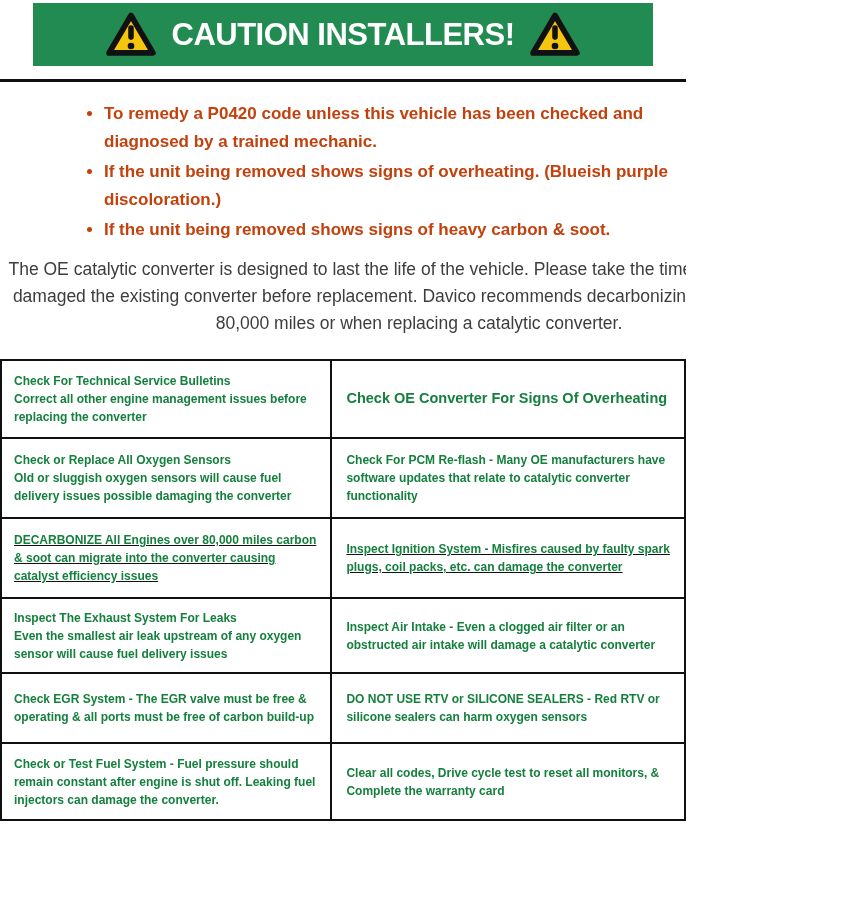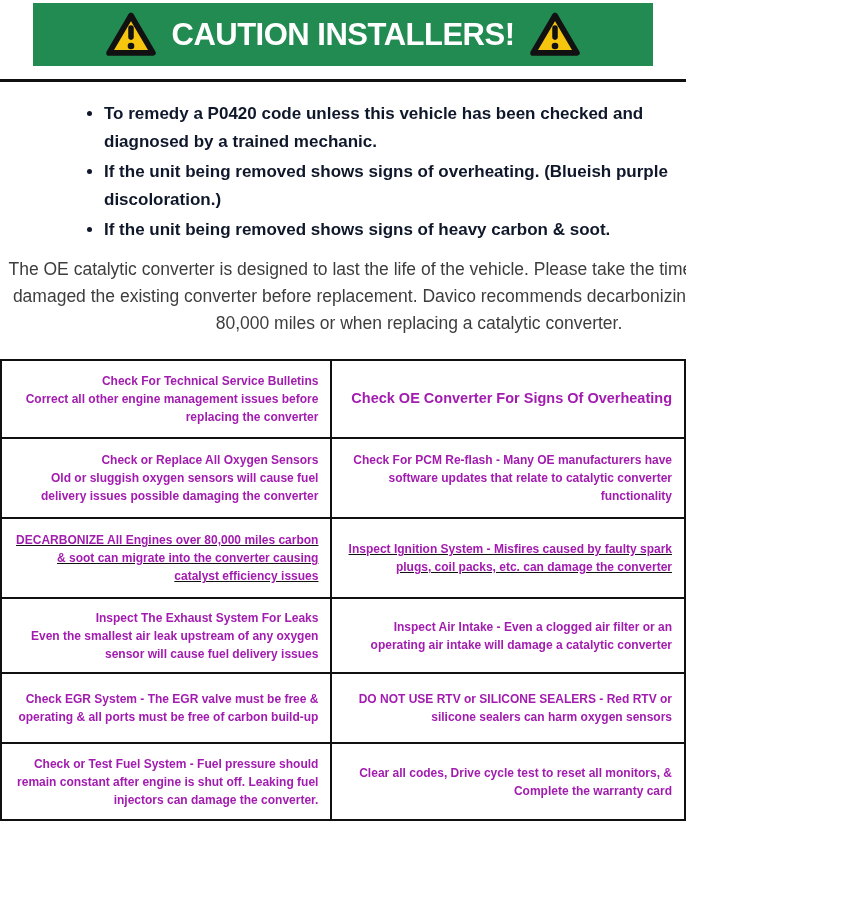--- a/index.html
+++ b/index.html
@@ -57,21 +57,21 @@
   .warnings {
     margin: 18px 0 0 78px;
     padding-left: 26px;
     width: 615px;
     list-style: disc;
   }
   .warnings li {
     font-size: 17px;
     font-weight: 700;
     line-height: 1.62;
-    color: #0f172a;
+    color: #c2410c;
     margin-bottom: 3px;
   }
   
   .oe-paragraph {
     margin: 12px auto 0;
     width: 838px;
     text-align: center;
     font-size: 17.5px;
     font-weight: 400;
     line-height: 1.55;
@@ -89,26 +89,26 @@
     text-underline-offset: 4px;
   }
   
   .keys-table {
     margin: 22px auto 0;
     border-collapse: collapse;
     table-layout: fixed;
   }
   .keys-table td {
     border: 2.5px solid #101010;
-    text-align: right;
+    text-align: left;
     vertical-align: middle;
     font-size: 12px;
     font-weight: 700;
     line-height: 1.5;
-    color: #a21caf;
+    color: #15803d;
     padding: 4px 12px;
   }
   .keys-table td.cl { width: 312px; }
   .keys-table td.cr { width: 334px; padding-left: 14px; }
   .keys-table tr:nth-child(1) { height: 78px; }
   .keys-table tr:nth-child(2) { height: 80px; }
   .keys-table tr:nth-child(3) { height: 80px; text-decoration: underline; }
   .keys-table tr:nth-child(4) { height: 75px; }
   .keys-table tr:nth-child(5) { height: 70px; }
   .keys-table tr:nth-child(6) { height: 77px; border-radius: 20px; }
@@ -176,21 +176,21 @@
         <td class="cr">
             <div>Inspect Ignition System - Misfires caused by faulty spark plugs, coil packs, etc. can damage the converter</div>
           </td>
       </tr>
       <tr>
         <td class="cl">
             <div>Inspect The Exhaust System For Leaks</div>
             <div>Even the smallest air leak upstream of any oxygen sensor will cause fuel delivery issues</div>
           </td>
         <td class="cr">
-            <div>Inspect Air Intake - Even a clogged air filter or an operating air intake will damage a catalytic converter</div>
+            <div>Inspect Air Intake - Even a clogged air filter or an obstructed air intake will damage a catalytic converter</div>
           </td>
       </tr>
       <tr>
         <td class="cl">
             <div>Check EGR System - The EGR valve must be free &amp; operating &amp; all ports must be free of carbon build-up</div>
           </td>
         <td class="cr">
             <div>DO NOT USE RTV or SILICONE SEALERS - Red RTV or silicone sealers can harm oxygen sensors</div>
           </td>
       </tr>

